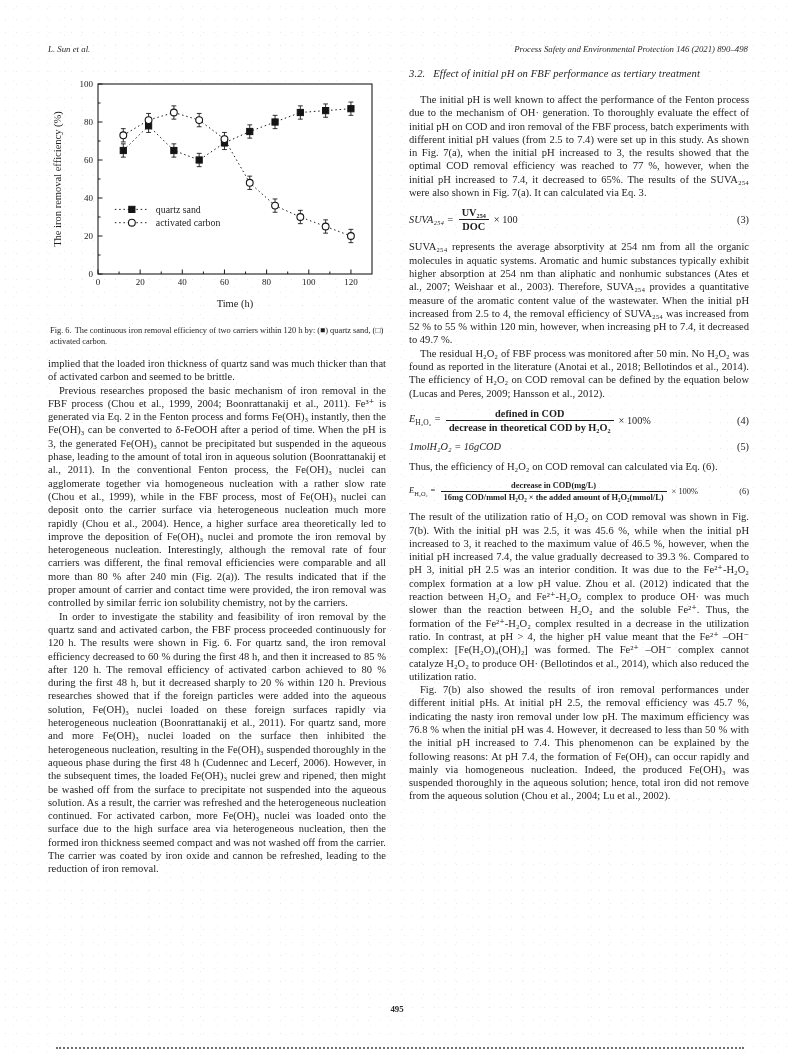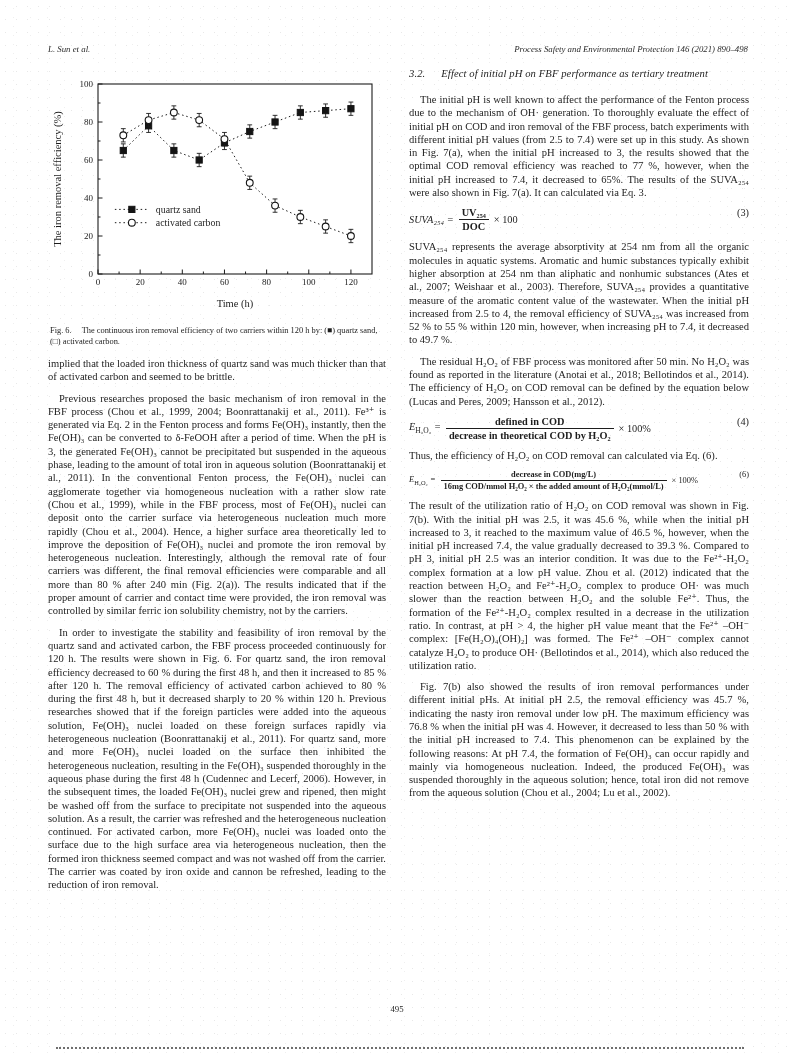--- a/index.html
+++ b/index.html
@@ -14,42 +14,42 @@
   }
   .header-row{
     position:absolute;top:44px;left:48px;right:46px;
     display:flex;justify-content:space-between;
     font-size:8.8px;font-style:italic;color:#2a2a2a;
   }
   .col-left{position:absolute;left:48px;top:74px;width:338px;}
   .col-right{position:absolute;left:409px;top:68px;width:340px;}
   .figure-block{margin:0 0 10px 2px;}
   .caption{font-size:8.4px;line-height:11px;color:#1d1d1d;margin-top:7px;text-align:left;}
-  .caption .cap-label{padding-right:10px;}
+  .caption .cap-label{padding-right:3px;}
   p.body{font-size:10.55px;line-height:13.3px;text-align:justify;margin:0;}
-  p.indent{text-indent:11px;margin-top:8px;}
+  p.indent{text-indent:11px;}
   p.spacer-top{margin-top:7px;}
   .section-heading{font-size:10.6px;font-style:italic;margin:0 0 14px 0;font-weight:normal;letter-spacing:0.1px;}
-  .section-heading .sec-num{padding-right:16px;}
-  .equation{display:flex;margin:8px 0;font-size:10.3px;}
+  .section-heading .sec-num{padding-right:8px;}
+  .equation{display:flex;align-items:center;margin:8px 0;font-size:10.3px;}
   .equation .eq-body{flex:1;display:flex;align-items:center;justify-content:flex-start;gap:5px;}
   .eq-lhs{font-style:italic;white-space:nowrap;}
   .eq-lhs sub{font-size:7.5px;font-style:normal;}
   .frac{display:inline-flex;flex-direction:column;text-align:center;vertical-align:middle;font-weight:bold;}
   .frac .num{display:block;padding:0 3px 1px 3px;}
   .frac .den{display:block;border-top:1px solid #1d1d1d;padding:1px 3px 0 3px;}
   .eq-suffix{white-space:nowrap;}
   .eq-tag{margin-left:8px;white-space:nowrap;}
   .eq-small{font-size:8.4px;}
   .eq-small .eq-lhs sub{font-size:6.4px;}
   .eq-plain .eq-body{font-style:italic;}
   svg text.tick{font-family:"Liberation Serif","DejaVu Serif",serif;font-size:9px;fill:#1c1c1c;}
   svg text.axis-title{font-family:"Liberation Serif","DejaVu Serif",serif;font-size:10.5px;fill:#1c1c1c;}
   svg text.legend-label{font-family:"Liberation Serif","DejaVu Serif",serif;font-size:9.8px;fill:#1c1c1c;}
-  .page-number{position:absolute;top:1004px;left:0;right:0;text-align:center;font-size:8.8px;color:#2a2a2a;}
+  .page-number{position:absolute;top:1004px;left:0;right:0;text-align:center;font-size:8.8px;color:#2a2a2a;font-weight:bold;}
   .scan-artifact-line{position:absolute;top:1047px;left:56px;width:688px;border-top:2px dotted #6e6e6e;}
 </style>
 </head>
 <body>
 
 <div class="page">
 
   <div class="header-row">
     <span>L. Sun et al.</span>
     <span>Process Safety and Environmental Protection 146 (2021) 890–498</span>
@@ -225,20 +225,26 @@
         <span class="frac">
           <span class="num">defined in COD</span>
           <span class="den">decrease in theoretical COD by H₂O₂</span>
         </span>
         <span class="eq-suffix">× 100%</span>
       </div>
       <span class="eq-tag">(4)</span>
     </div>
 
 
+    <div class="equation eq-plain">
+      <div class="eq-body">
+        <span>1molH₂O₂ = 16gCOD</span>
+      </div>
+      <span class="eq-tag">(5)</span>
+    </div>
 
     <p class="body">Thus, the efficiency of H₂O₂ on COD removal can calculated via Eq. (6).</p>
 
     <div class="equation eq-small">
       <div class="eq-body">
         <span class="eq-lhs"><span>E</span><sub>H₂O₂</sub> <span>=</span></span>
         <span class="frac">
           <span class="num">decrease in COD(mg/L)</span>
           <span class="den">16mg COD/mmol H₂O₂ × the added amount of H₂O₂(mmol/L)</span>
         </span>

